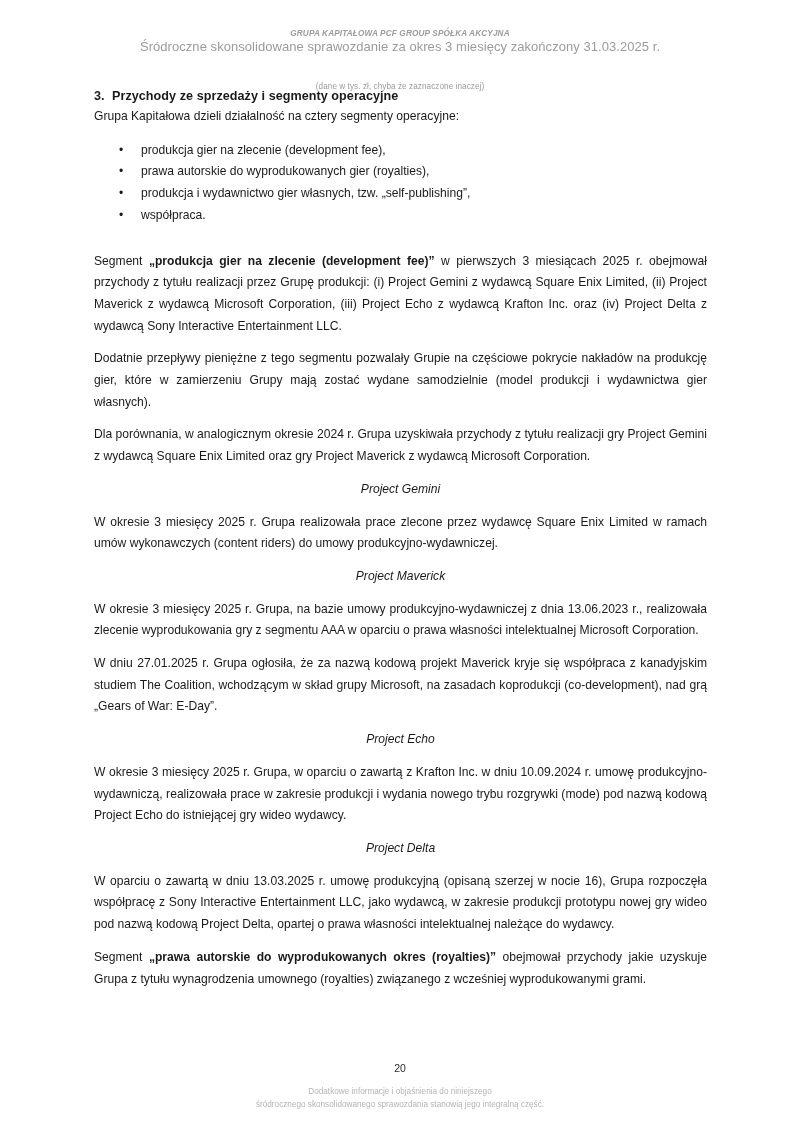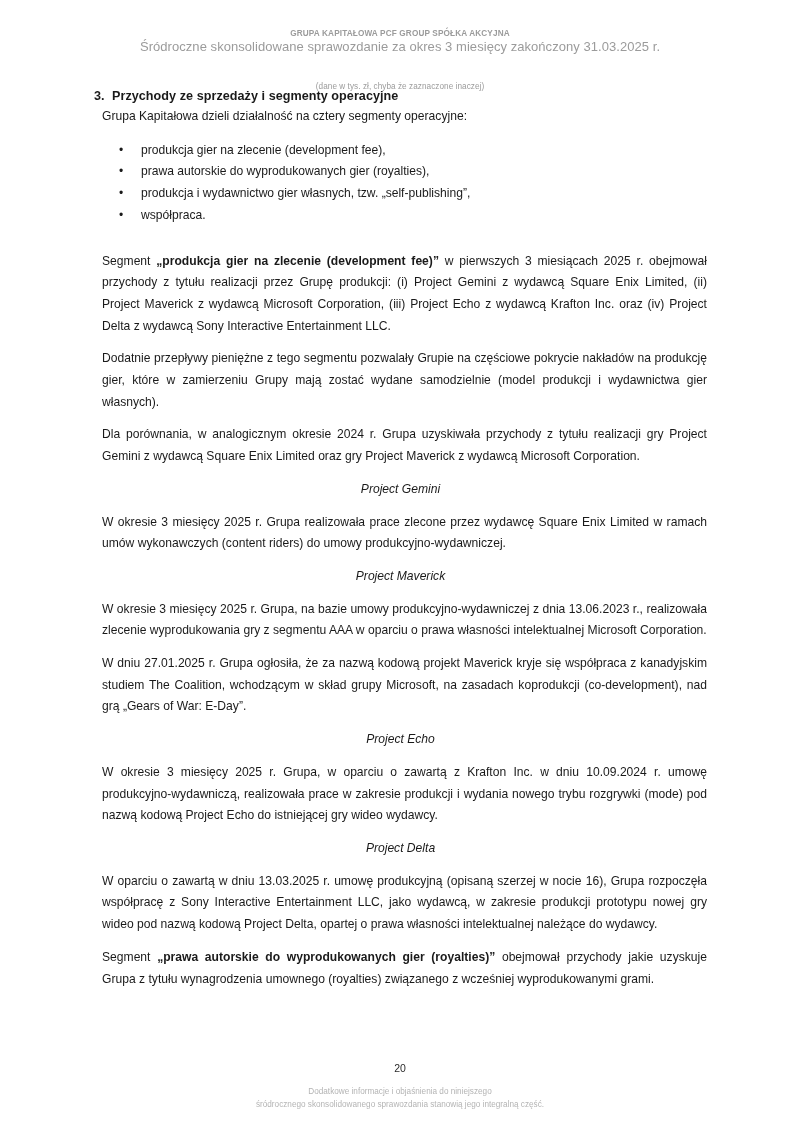--- a/index.html
+++ b/index.html
@@ -25,20 +25,21 @@
     left: 0;
     width: 800px;
     text-align: center;
     color: #9b9b9b;
   }
   .doc-header .hdr-line1 {
     font-size: 8.2px;
     font-weight: bold;
     letter-spacing: 0.15px;
     line-height: 13px;
+    font-style: italic;
   }
   .doc-header .hdr-line2 {
     font-size: 13px;
     line-height: 13px;
     letter-spacing: 0.05px;
   }
   .doc-header .hdr-line3 {
     font-size: 8.2px;
     line-height: 13px;
     letter-spacing: 0.05px;
@@ -61,21 +62,21 @@
     letter-spacing: 0.05px;
   }
   h2.section-title .num {
     display: inline-block;
     width: 18px;
   }
 
   p.para {
     font-size: 12.1px;
     line-height: 21.7px;
-    margin: 0 0 11px 8px;
+    margin: 0 0 11px 0;
     text-align: justify;
     text-justify: inter-word;
     letter-spacing: 0.01px;
   }
   p.para.lead {
     text-align: left;
     margin-bottom: 12px;
   }
   p.para b { font-weight: bold; }
 
@@ -184,21 +185,21 @@
     <p class="para">W dniu 27.01.2025 r. Grupa ogłosiła, że za nazwą kodową projekt Maverick kryje się współpraca z kanadyjskim studiem The Coalition, wchodzącym w skład grupy Microsoft, na zasadach koprodukcji (co-development), nad grą „Gears of War: E-Day”.</p>
 
     <p class="subhead">Project Echo</p>
 
     <p class="para">W okresie 3 miesięcy 2025 r. Grupa, w oparciu o zawartą z Krafton Inc. w dniu 10.09.2024 r. umowę produkcyjno-wydawniczą, realizowała prace w zakresie produkcji i wydania nowego trybu rozgrywki (mode) pod nazwą kodową Project Echo do istniejącej gry wideo wydawcy.</p>
 
     <p class="subhead">Project Delta</p>
 
     <p class="para">W oparciu o zawartą w dniu 13.03.2025 r. umowę produkcyjną  (opisaną szerzej w nocie 16), Grupa rozpoczęła współpracę z Sony Interactive Entertainment LLC, jako wydawcą, w zakresie produkcji prototypu nowej gry wideo pod nazwą kodową Project Delta, opartej o prawa własności intelektualnej należące do wydawcy.</p>
 
-    <p class="para"><span>Segment </span><b>„prawa autorskie do wyprodukowanych gier (royalties)”</b><span> obejmował przychody jakie uzyskuje Grupa z tytułu wynagrodzenia umownego (royalties) związanego z wcześniej wyprodukowanymi grami.</span></p>
+    <p class="para"><span>Segment </span><b>„prawa autorskie do wyprodukowanych okres (royalties)”</b><span> obejmował przychody jakie uzyskuje Grupa z tytułu wynagrodzenia umownego (royalties) związanego z wcześniej wyprodukowanymi grami.</span></p>
 
   </div>
 
   <div class="page-number">20</div>
 
   <div class="doc-footer">
     <div>Dodatkowe informacje i objaśnienia do niniejszego</div>
     <div>śródrocznego skonsolidowanego sprawozdania  stanowią jego integralną część.</div>
   </div>
 

